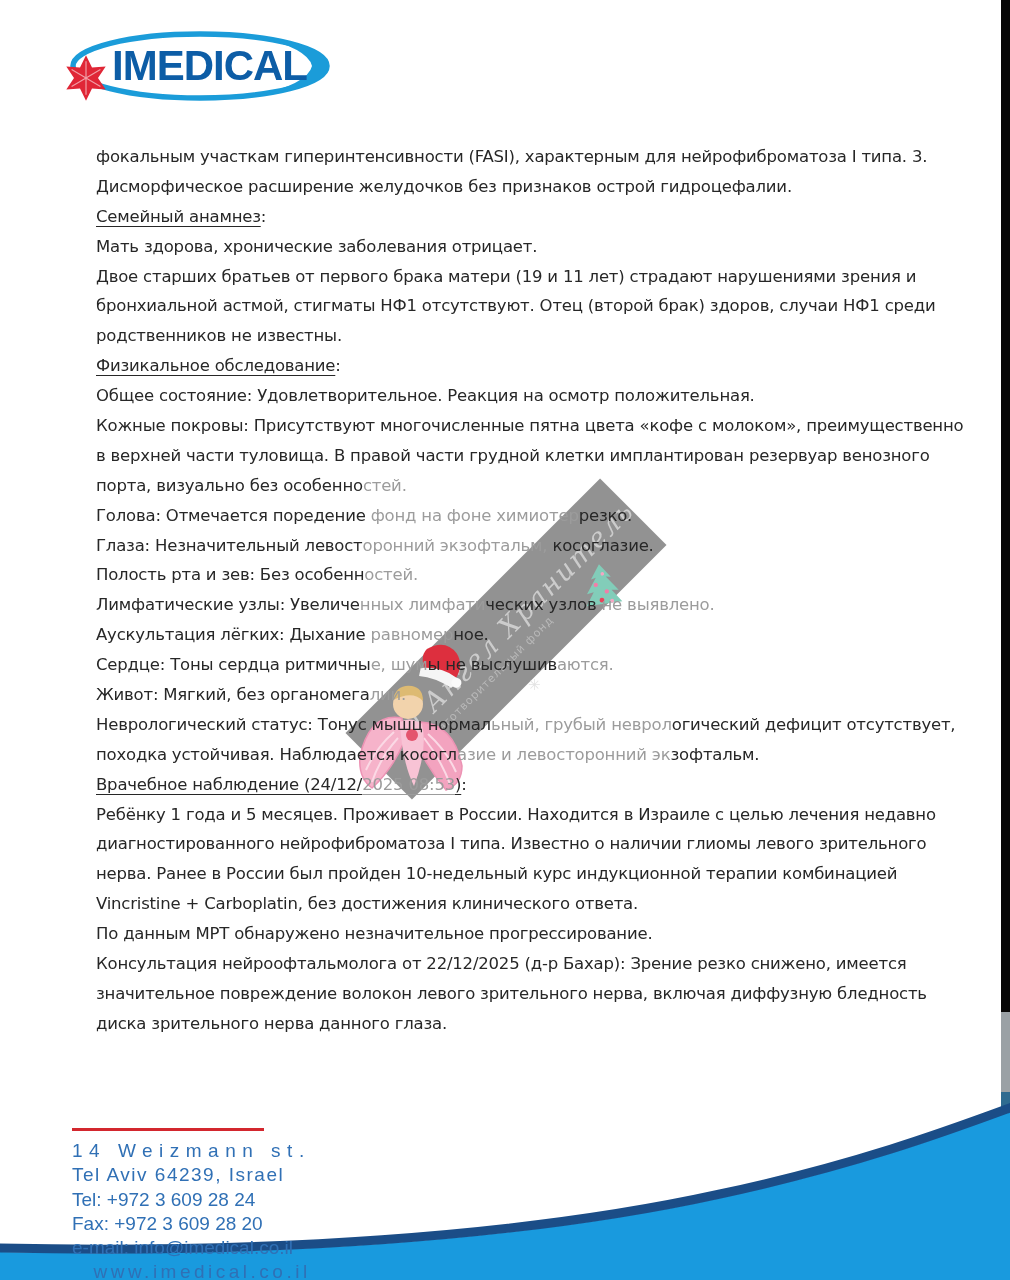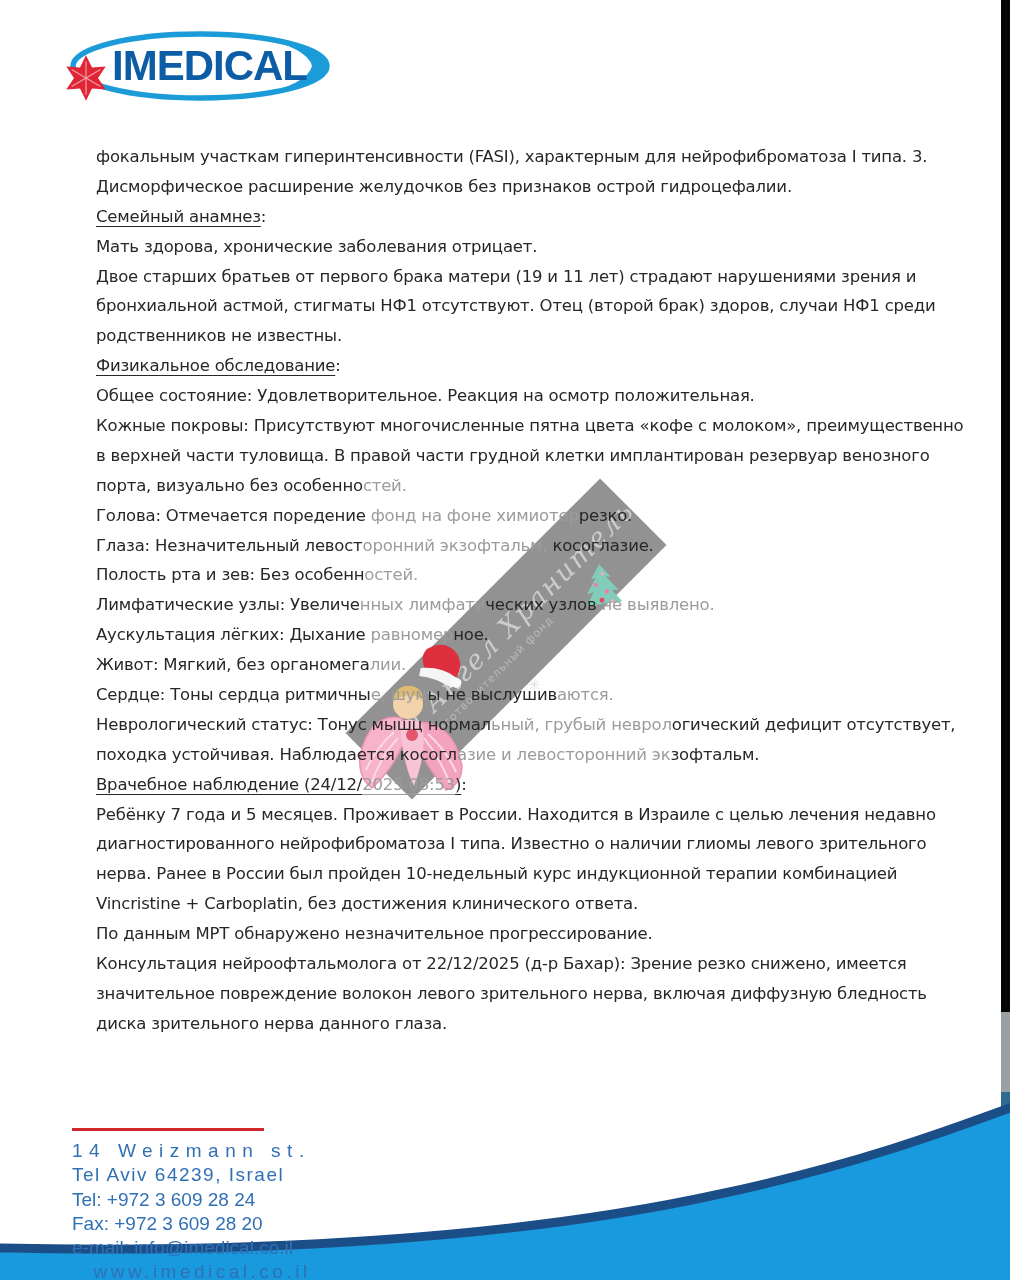--- a/index.html
+++ b/index.html
@@ -126,26 +126,26 @@
       <div class="doc-line"><span class="seg-u">Физикальное обследование</span><span class="seg-n">:</span></div>
       <div class="doc-line"><span class="seg-n">Общее состояние: Удовлетворительное. Реакция на осмотр положительная.</span></div>
       <div class="doc-line"><span class="seg-n">Кожные покровы: Присутствуют многочисленные пятна цвета «кофе с молоком», преимущественно</span></div>
       <div class="doc-line"><span class="seg-n">в верхней части туловища. В правой части грудной клетки  имплантирован резервуар венозного</span></div>
       <div class="doc-line"><span class="seg-n">порта, визуально без особенно</span><span class="seg-m">стей.</span></div>
       <div class="doc-line"><span class="seg-n">Голова: Отмечается поредение </span><span class="seg-m">фонд на фоне химиотер</span><span class="seg-n">резко.</span></div>
       <div class="doc-line"><span class="seg-n">Глаза: Незначительный левост</span><span class="seg-m">оронний экзофтальм,</span><span class="seg-n"> косоглазие.</span></div>
       <div class="doc-line"><span class="seg-n">Полость рта и зев: Без особенн</span><span class="seg-m">остей.</span></div>
       <div class="doc-line"><span class="seg-n">Лимфатические узлы: Увеличе</span><span class="seg-m">нных лимфати</span><span class="seg-n">ческих узлов </span><span class="seg-m">не выявлено.</span></div>
       <div class="doc-line"><span class="seg-n">Аускультация лёгких: Дыхание </span><span class="seg-m">равномер</span><span class="seg-n">ное.</span></div>
+      <div class="doc-line"><span class="seg-n">Сердце: Тоны сердца ритмичны</span><span class="seg-m">е, шум</span><span class="seg-n">ы не выслушив</span><span class="seg-m">аются.</span></div>
       <div class="doc-line"><span class="seg-n">Живот: Мягкий, без органомега</span><span class="seg-m">лии.</span></div>
-      <div class="doc-line"><span class="seg-n">Сердце: Тоны сердца ритмичны</span><span class="seg-m">е, шум</span><span class="seg-n">ы не выслушив</span><span class="seg-m">аются.</span></div>
       <div class="doc-line"><span class="seg-n">Неврологический статус: Тонус мышц нормал</span><span class="seg-m">ьный, грубый неврол</span><span class="seg-n">огический дефицит отсутствует,</span></div>
       <div class="doc-line"><span class="seg-n">походка устойчивая. Наблюдается косогл</span><span class="seg-m">азие и левосторонний эк</span><span class="seg-n">зофтальм.</span></div>
       <div class="doc-line"><span class="seg-u">Врачебное наблюдение (24/12/</span><span class="seg-um">2025 08:53</span><span class="seg-u">)</span><span class="seg-n">:</span></div>
-      <div class="doc-line"><span class="seg-n">Ребёнку 7 года и 5 месяцев. Проживает в России. Находится в Израиле с целью лечения недавно</span></div>
+      <div class="doc-line"><span class="seg-n">Ребёнку 1 года и 5 месяцев. Проживает в России. Находится в Израиле с целью лечения недавно</span></div>
       <div class="doc-line"><span class="seg-n">диагностированного нейрофиброматоза I типа. Известно о наличии глиомы левого зрительного</span></div>
       <div class="doc-line"><span class="seg-n">нерва. Ранее в России был пройден 10-недельный курс индукционной терапии комбинацией</span></div>
       <div class="doc-line"><span class="seg-n">Vincristine + Carboplatin, без достижения клинического ответа.</span></div>
       <div class="doc-line"><span class="seg-n">По данным МРТ обнаружено незначительное прогрессирование.</span></div>
       <div class="doc-line"><span class="seg-n">Консультация нейроофтальмолога от 22/12/2025 (д-р Бахар): Зрение резко снижено, имеется</span></div>
       <div class="doc-line"><span class="seg-n">значительное повреждение волокон левого зрительного нерва, включая диффузную бледность</span></div>
       <div class="doc-line"><span class="seg-n">диска зрительного нерва данного глаза.</span></div>
     </div>
 
   <div class="footer">

